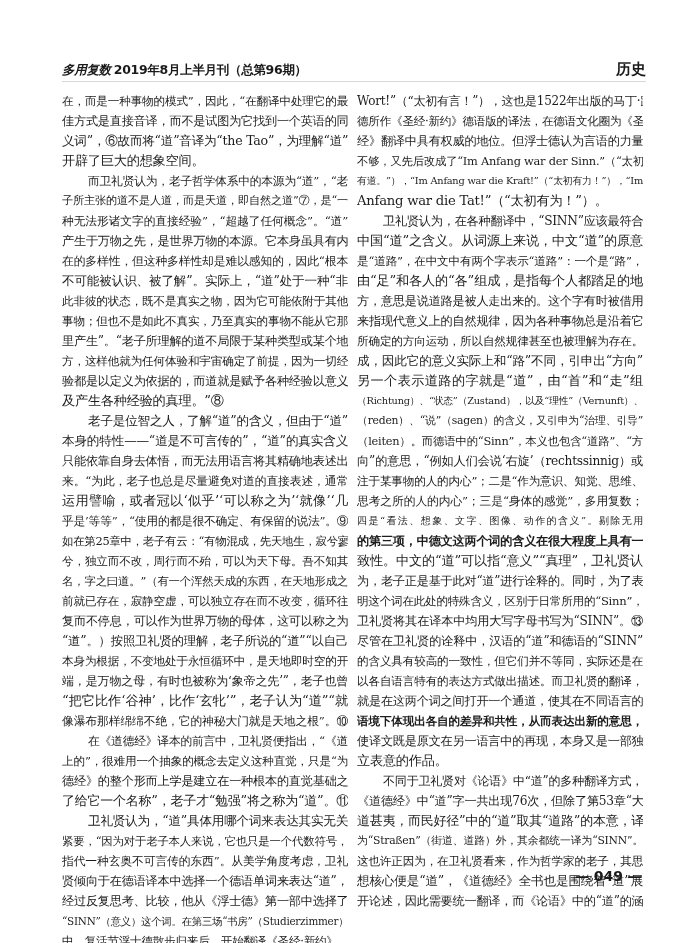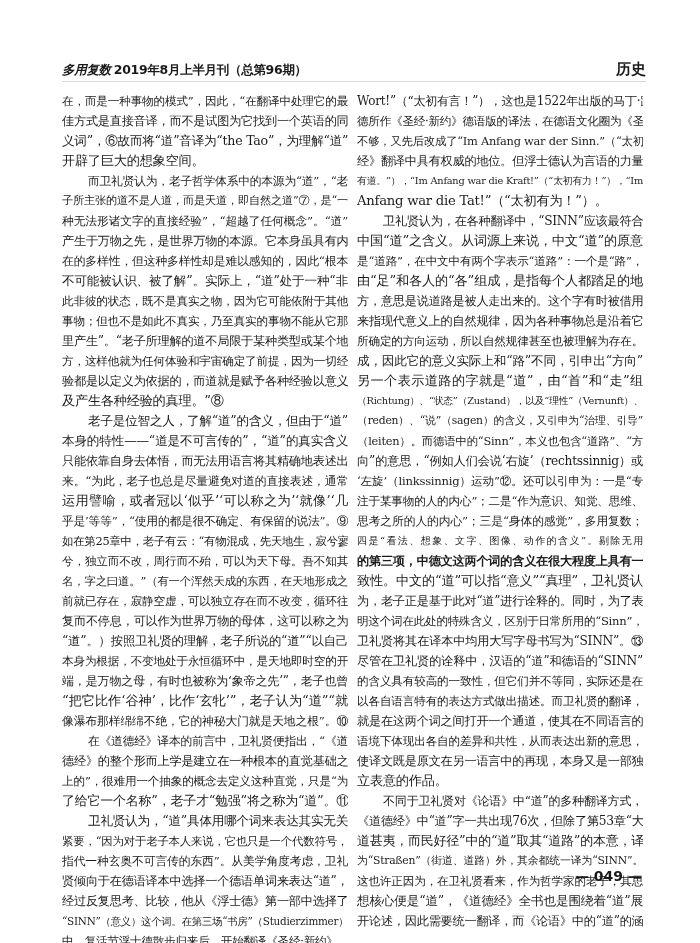--- a/index.html
+++ b/index.html
@@ -59,65 +59,64 @@
     <div class="line" style="font-size: 11.6px;">兮，独立而不改，周行而不殆，可以为天下母。吾不知其</div>
     <div class="line" style="font-size: 11.4px;">名，字之曰道。”（有一个浑然天成的东西，在天地形成之</div>
     <div class="line" style="font-size: 11.6px;">前就已存在，寂静空虚，可以独立存在而不改变，循环往</div>
     <div class="line" style="font-size: 12.2px;">复而不停息，可以作为世界万物的母体，这可以称之为</div>
     <div class="line" style="font-size: 12.4px;">“道”。）按照卫礼贤的理解，老子所说的“道”“以自己</div>
     <div class="line" style="font-size: 11.6px;">本身为根据，不变地处于永恒循环中，是天地即时空的开</div>
     <div class="line" style="font-size: 12px;">端，是万物之母，有时也被称为‘象帝之先’”，老子也曾</div>
     <div class="line">“把它比作‘谷神’，比作‘玄牝’”，老子认为“道”“就</div>
     <div class="line" style="font-size: 11.8px;">像瀑布那样绵绵不绝，它的神秘大门就是天地之根”。⑩</div>
     <div class="line indent" style="font-size: 11.8px;">在《道德经》译本的前言中，卫礼贤便指出，“《道</div>
+    <div class="line" style="font-size: 11.6px;">上的”，很难用一个抽象的概念去定义这种直觉，只是“为</div>
     <div class="line" style="font-size: 12.2px;">德经》的整个形而上学是建立在一种根本的直觉基础之</div>
-    <div class="line" style="font-size: 11.6px;">上的”，很难用一个抽象的概念去定义这种直觉，只是“为</div>
     <div class="line last" style="font-size: 13px;">了给它一个名称”，老子才“勉强”将之称为“道”。⑪</div>
     <div class="line indent" style="font-size: 12.6px;">卫礼贤认为，“道”具体用哪个词来表达其实无关</div>
     <div class="line" style="font-size: 11.4px;">紧要，“因为对于老子本人来说，它也只是一个代数符号，</div>
     <div class="line" style="font-size: 11.8px;">指代一种玄奥不可言传的东西”。从美学角度考虑，卫礼</div>
     <div class="line" style="font-size: 12.2px;">贤倾向于在德语译本中选择一个德语单词来表达“道”，</div>
     <div class="line" style="font-size: 12.2px;">经过反复思考、比较，他从《浮士德》第一部中选择了</div>
     <div class="line" style="font-size: 10.4px;">“SINN”（意义）这个词。在第三场“书房”（Studierzimmer）</div>
     <div class="line" style="font-size: 11.6px;">中，复活节浮士德散步归来后，开始翻译《圣经·新约》，</div>
   </div>
 <div class="col right" id="col-right">
     <div class="line" style="font-size: 12px;">Wort!”（“太初有言！”），这也是1522年出版的马丁·路</div>
     <div class="line" style="font-size: 11.6px;">德所作《圣经·新约》德语版的译法，在德语文化圈为《圣</div>
+    <div class="line" style="font-size: 12.2px;">经》翻译中具有权威的地位。但浮士德认为言语的力量</div>
     <div class="line" style="font-size: 11.4px;">不够，又先后改成了“Im Anfang war der Sinn.”（“太初</div>
-    <div class="line" style="font-size: 12.2px;">经》翻译中具有权威的地位。但浮士德认为言语的力量</div>
     <div class="line" style="font-size: 9.8px;">有道。”），“Im Anfang war die Kraft!”（“太初有力！”），“Im</div>
     <div class="line last">Anfang war die Tat!”（“太初有为！”）。</div>
     <div class="line indent" style="font-size: 12.2px;">卫礼贤认为，在各种翻译中，“SINN”应该最符合</div>
     <div class="line">中国“道”之含义。从词源上来说，中文“道”的原意</div>
     <div class="line" style="font-size: 11.6px;">是“道路”，在中文中有两个字表示“道路”：一个是“路”，</div>
     <div class="line">由“足”和各人的“各”组成，是指每个人都踏足的地</div>
     <div class="line" style="font-size: 12.2px;">方，意思是说道路是被人走出来的。这个字有时被借用</div>
     <div class="line" style="font-size: 12.2px;">来指现代意义上的自然规律，因为各种事物总是沿着它</div>
     <div class="line" style="font-size: 11.6px;">所确定的方向运动，所以自然规律甚至也被理解为存在。</div>
     <div class="line" style="font-size: 12.6px;">成，因此它的意义实际上和“路”不同，引申出“方向”</div>
     <div class="line">另一个表示道路的字就是“道”，由“首”和“走”组</div>
     <div class="line" style="font-size: 9.8px;">（Richtung）、“状态”（Zustand），以及“理性”（Vernunft）、</div>
     <div class="line" style="font-size: 10.8px;">（reden）、“说”（sagen）的含义，又引申为“治理、引导”</div>
     <div class="line" style="font-size: 11.4px;">（leiten）。而德语中的“Sinn”，本义也包含“道路”、“方</div>
     <div class="line" style="font-size: 12.2px;">向”的意思，“例如人们会说‘右旋’（rechtssinnig）或</div>
-    <div class="line" style="font-size: 11.6px;">‘左旋’（linkssinnig）运动”⑫。还可以引申为：一是“专</div>
     <div class="line" style="font-size: 11.6px;">注于某事物的人的内心”；二是“作为意识、知觉、思维、</div>
     <div class="line" style="font-size: 11.8px;">思考之所的人的内心”；三是“身体的感觉”，多用复数；</div>
     <div class="line" style="font-size: 10px;">四是“看法、想象、文字、图像、动作的含义”。剔除无用</div>
     <div class="line" style="font-size: 12.2px; font-weight: bold;">的第三项，中德文这两个词的含义在很大程度上具有一</div>
     <div class="line">致性。中文的“道”可以指“意义”“真理”，卫礼贤认</div>
     <div class="line" style="font-size: 12.2px;">为，老子正是基于此对“道”进行诠释的。同时，为了表</div>
     <div class="line" style="font-size: 11.6px;">明这个词在此处的特殊含义，区别于日常所用的“Sinn”，</div>
     <div class="line" style="font-size: 12.2px;">卫礼贤将其在译本中均用大写字母书写为“SINN”。⑬</div>
     <div class="line" style="font-size: 12.2px;">尽管在卫礼贤的诠释中，汉语的“道”和德语的“SINN”</div>
     <div class="line" style="font-size: 11.6px;">的含义具有较高的一致性，但它们并不等同，实际还是在</div>
     <div class="line" style="font-size: 11.6px;">以各自语言特有的表达方式做出描述。而卫礼贤的翻译，</div>
     <div class="line" style="font-size: 12.2px;">就是在这两个词之间打开一个通道，使其在不同语言的</div>
-    <div class="line" style="font-size: 11.6px;">语境下体现出各自的差异和共性，从而表达出新的意思，</div>
+    <div class="line" style="font-size: 11.6px; font-weight: bold;">语境下体现出各自的差异和共性，从而表达出新的意思，</div>
     <div class="line" style="font-size: 12.2px;">使译文既是原文在另一语言中的再现，本身又是一部独</div>
     <div class="line last">立表意的作品。</div>
     <div class="line indent" style="font-size: 12px;">不同于卫礼贤对《论语》中“道”的多种翻译方式，</div>
     <div class="line" style="font-size: 12.2px;">《道德经》中“道”字一共出现76次，但除了第53章“大</div>
     <div class="line" style="font-size: 13px;">道甚夷，而民好径”中的“道”取其“道路”的本意，译</div>
     <div class="line" style="font-size: 10.8px;">为“Straßen”（街道、道路）外，其余都统一译为“SINN”。</div>
     <div class="line" style="font-size: 11.6px;">这也许正因为，在卫礼贤看来，作为哲学家的老子，其思</div>
     <div class="line" style="font-size: 12.6px;">想核心便是“道”，《道德经》全书也是围绕着“道”展</div>
     <div class="line" style="font-size: 12.2px;">开论述，因此需要统一翻译，而《论语》中的“道”的涵</div>
   </div>

